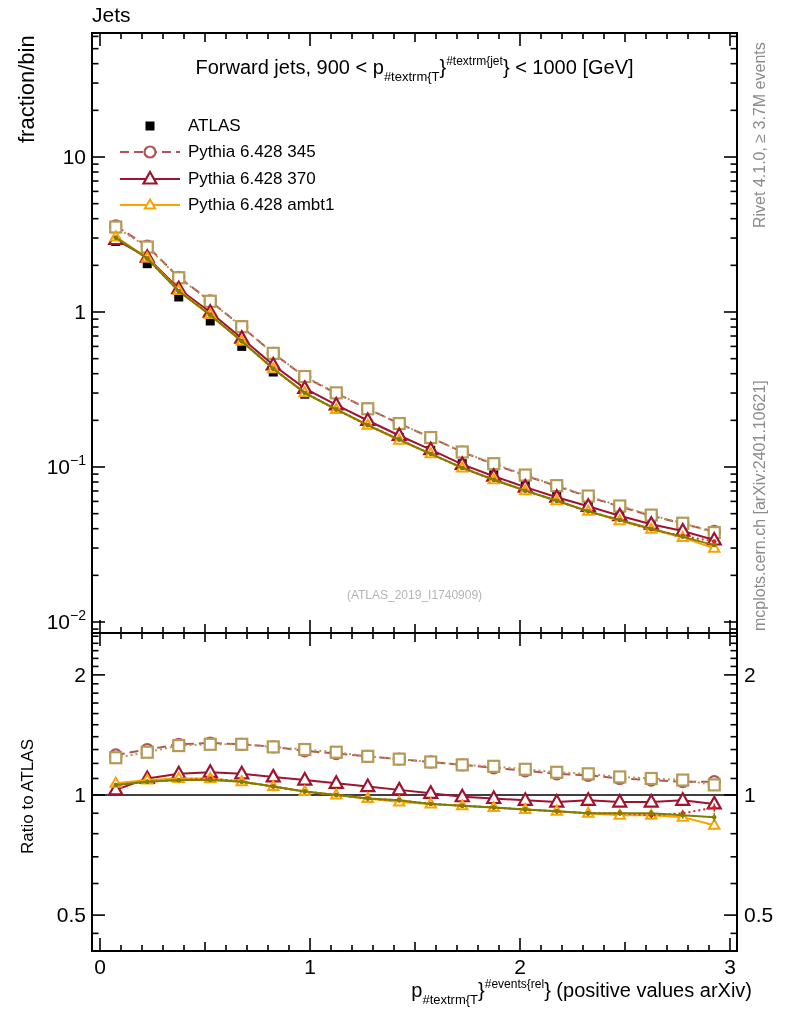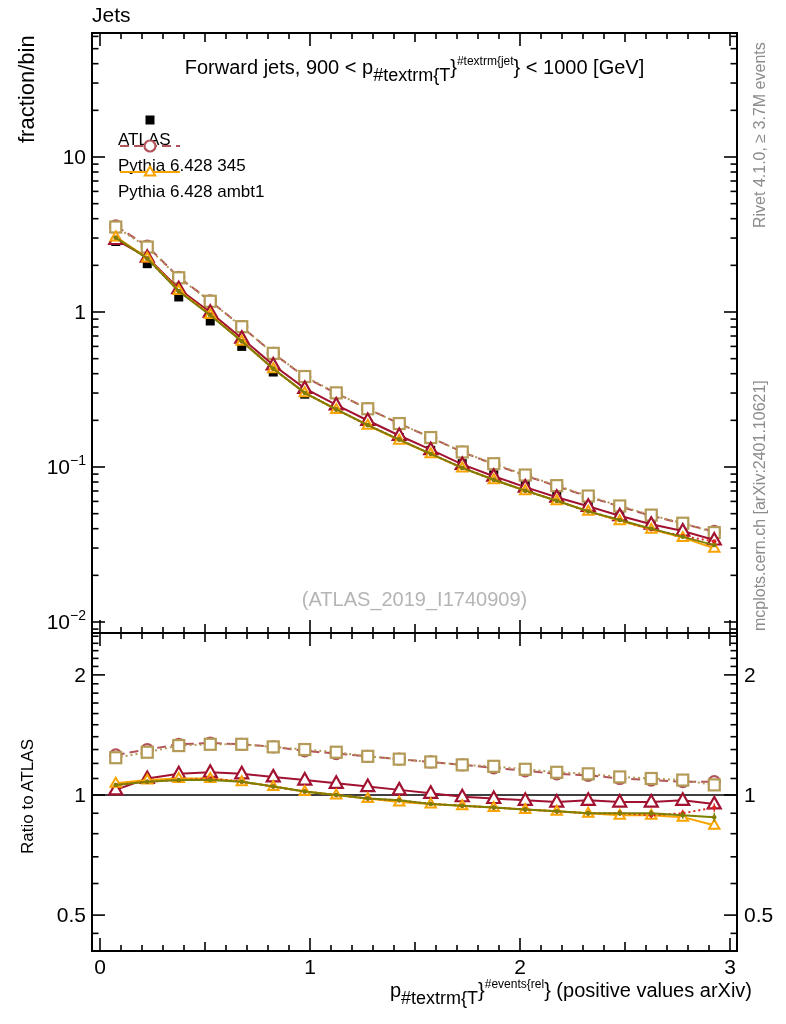--- a/index.html
+++ b/index.html
@@ -4,32 +4,32 @@
 <style>
   html,body{margin:0;padding:0;background:#fff;}
   .fig{position:relative;width:786px;height:1024px;background:#ffffff;
        font-family:"Liberation Sans",sans-serif;color:#000;overflow:hidden;}
   .a{position:absolute;}
   #plot-svg{position:absolute;left:0;top:0;}
   .hdr{font-size:21px;}
   .hdr-left{left:96px;top:3px;}
   .hdr-right{left:92px;top:3px;width:645px;text-align:left;}
   .panel-title{left:92px;top:55px;width:645px;text-align:center;font-size:20px;line-height:1.1;}
-  .panel-title sub,.xtitle sub{font-size:18px;vertical-align:-7px;}
+  .panel-title sub,.xtitle sub{font-size:13px;vertical-align:-7px;}
   .panel-title sup,.xtitle sup{font-size:12px;vertical-align:9px;}
   .xtitle{left:92px;top:978px;width:660px;text-align:right;font-size:20px;line-height:1.1;}
   .rot{transform:rotate(-90deg);transform-origin:0 0;white-space:nowrap;}
   .ylab-main{left:14px;top:143px;font-size:22px;}
   .ylab-ratio{left:18px;top:854px;font-size:17px;}
   .side{color:#8c8c8c;font-size:16px;}
   .side-top{left:751px;top:228px;}
   .side-bot{left:751px;top:631px;}
-  .watermark{left:92px;top:588px;width:645px;text-align:center;color:#b5b5b5;font-size:20px;}
+  .watermark{left:92px;top:588px;width:645px;text-align:center;color:#b5b5b5;font-size:12px;}
   .legend{left:118px;top:110px;}
-  .lrow{display:flex;align-items:flex-start;height:26.2px;flex-direction:column;}
+  .lrow{display:flex;align-items:flex-end;height:26.2px;}
   .lsample{width:64px;height:20px;margin-right:6px;flex:0 0 auto;}
   .ltxt{font-size:17px;white-space:nowrap;}
 </style>
 </head>
 <body>
 
 <div class="fig">
 
   <svg id="plot-svg" width="786" height="1024">
       <g>
@@ -674,20 +674,27 @@
       </div>
       <div class="lrow">
         <svg class="lsample" width="64" height="20">
           <line x1="2" y1="10" x2="62" y2="10" stroke="#b25359" stroke-width="2" stroke-dasharray="9 5"></line>
           <circle cx="32" cy="10" r="5.5" fill="#fff" stroke="#b25359" stroke-width="2.2"></circle>
         </svg>
         <span class="ltxt">Pythia 6.428 345</span>
       </div>
       <div class="lrow">
         <svg class="lsample" width="64" height="20">
+          <line x1="2" y1="10" x2="62" y2="10" stroke="#a01230" stroke-width="2"></line>
+          <polygon points="32,3 38.5,14.5 25.5,14.5" fill="#fff" stroke="#a01230" stroke-width="2.2"></polygon>
+        </svg>
+        <span class="ltxt">Pythia 6.428 370</span>
+      </div>
+      <div class="lrow">
+        <svg class="lsample" width="64" height="20">
           <line x1="2" y1="10" x2="62" y2="10" stroke="#f7a400" stroke-width="2"></line>
           <polygon points="32,4.5 37.2,13.5 26.8,13.5" fill="#fff" stroke="#f7a400" stroke-width="2"></polygon>
         </svg>
         <span class="ltxt">Pythia 6.428 ambt1</span>
       </div>
     </div>
 
   <div class="a rot ylab-main">fraction/bin</div>
   <div class="a rot ylab-ratio">Ratio to ATLAS</div>
 

